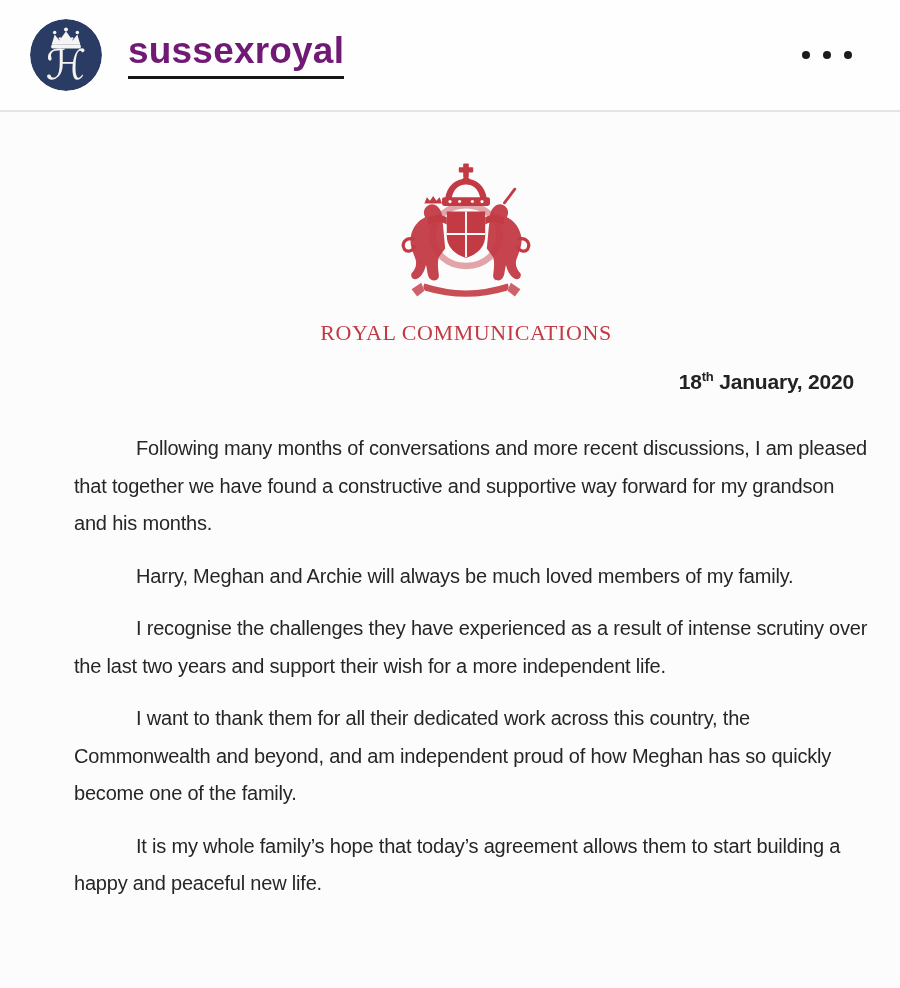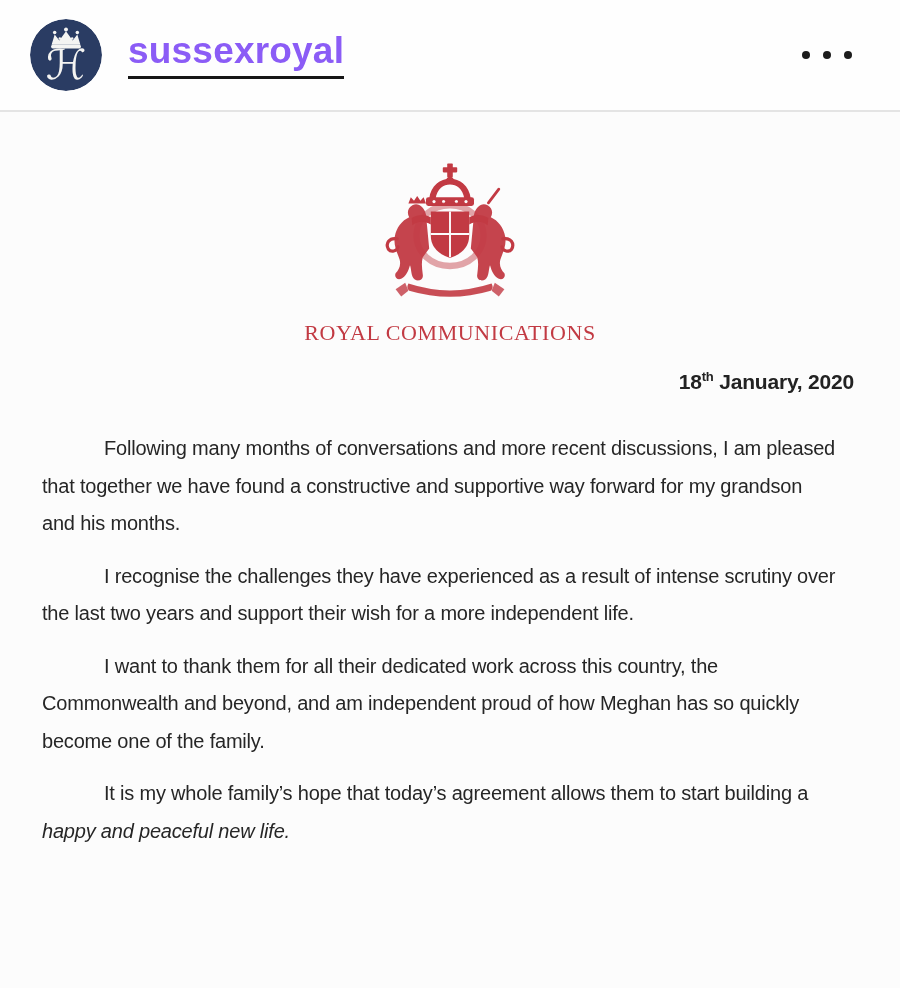--- a/index.html
+++ b/index.html
@@ -27,21 +27,21 @@
     border-radius: 50%;
     flex: 0 0 auto;
     cursor: pointer;
     display: block;
   }
   .username {
     margin-left: 26px;
     font-size: 37px;
     font-weight: 600;
     letter-spacing: 0.2px;
-    color: #8b5cf6;
+    color: #701a75;
     text-decoration: none;
     border-bottom: 3px solid #161616;
     padding-bottom: 4px;
     line-height: 1.1;
     cursor: pointer;
   }
   .header-spacer { flex: 1; }
   .more-options {
     display: flex;
     gap: 13px;
@@ -57,20 +57,21 @@
   }
   .header-divider {
     height: 2px;
     background: #e4e4e4;
   }
   
   .letter {
     background: #fcfcfc;
     height: 876px;
     padding-top: 50px;
+    padding-left: 32px;
   }
   .crest {
     display: block;
     margin: 0 auto;
     width: 178px;
     height: 152px;
   }
   .org-line {
     margin-top: 6px;
     text-align: center;
@@ -194,26 +195,29 @@
   </div>
 
 
   <div class="letter-body">
     <p>
       <span class="line first" style="display: block;">Following many months of conversations and more recent discussions, I am pleased</span>
       <span class="line" style="display: block;">that together we have found a constructive and supportive way forward for my grandson</span>
       <span class="line" style="display: block;">and his months.</span>
     </p>
     <p>
+      <span class="line first" style="display: block;">Harry, Meghan and Archie will always be much loved members of my family.</span>
+    </p>
+    <p>
       <span class="line first" style="display: block;">I recognise the challenges they have experienced as a result of intense scrutiny over</span>
       <span class="line" style="display: block;">the last two years and support their wish for a more independent life.</span>
     </p>
     <p>
       <span class="line first" style="display: block;">I want to thank them for all their dedicated work across this country, the</span>
       <span class="line" style="display: block;">Commonwealth and beyond, and am independent proud of how Meghan has so quickly</span>
       <span class="line" style="display: block;">become one of the family.</span>
     </p>
     <p>
       <span class="line first" style="display: block;">It is my whole family’s hope that today’s agreement allows them to start building a</span>
-      <span class="line" style="display: block; font-style: italic;">happy and peaceful new life.</span>
+      <span class="line" style="display: block;">happy and peaceful new life.</span>
     </p>
   </div>
 </main>
 
 </body></html>

